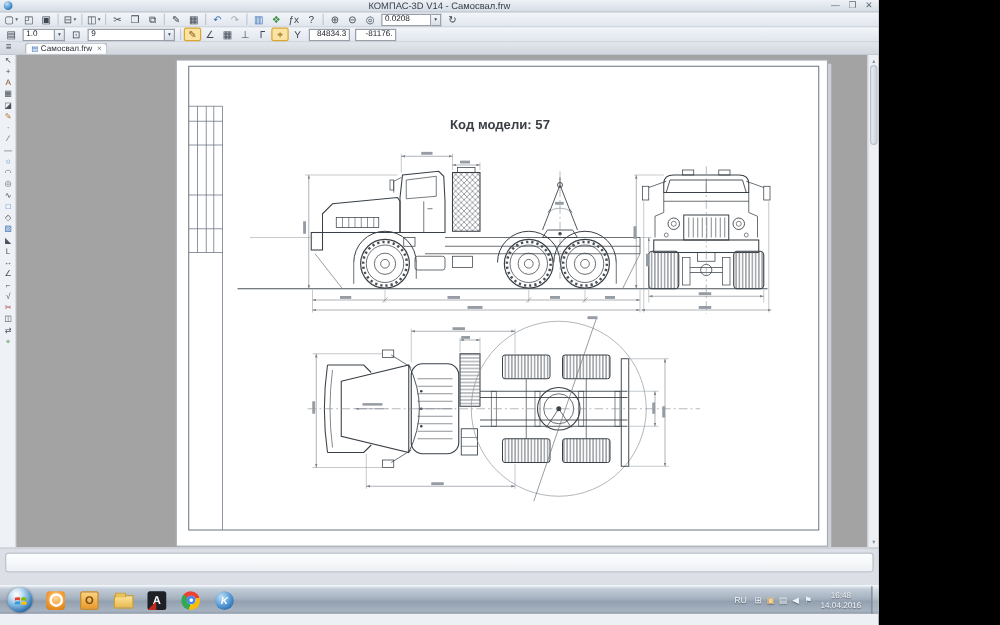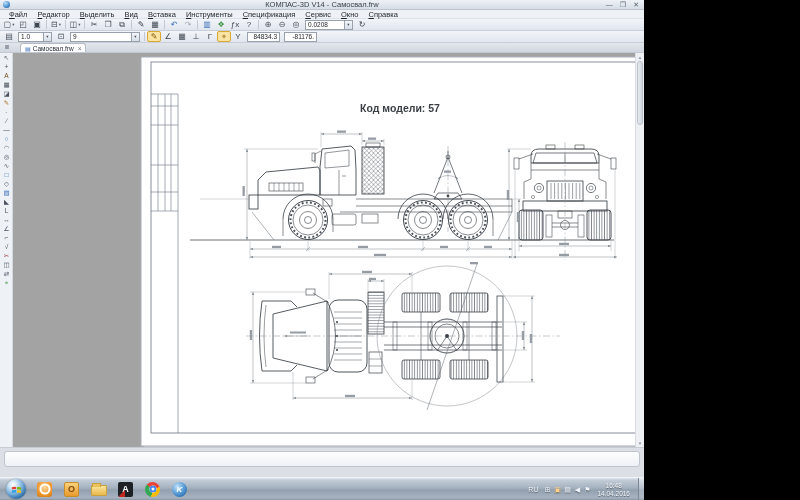--- a/index.html
+++ b/index.html
@@ -1,17 +1,17 @@
 <!DOCTYPE html>
 <html><head>
 <meta charset="utf-8">
 <style>
   html,body{margin:0;padding:0;background:#000;}
   *{box-sizing:border-box;}
-  .screen{position:relative;width:644px;height:500px;overflow:hidden;
+  .screen{position:relative;width:703px;height:500px;overflow:hidden;
     font-family:"Liberation Sans",sans-serif;background:#edf0f5;cursor:default;}
 
   
   .titlebar{height:10px;background:linear-gradient(180deg,#eef2f7,#d6dde5);
     border-bottom:1px solid #bcc3cd;display:flex;align-items:center;position:relative;}
   .appico{width:7px;height:7px;border-radius:50%;margin-left:3px;
     background:radial-gradient(circle at 35% 30%,#bfe0f7,#4e94d2 55%,#17518c);}
   .title-text{position:absolute;left:0;right:0;text-align:center;font-size:7.5px;
     color:#3a414b;line-height:10px;}
   .winctl{position:absolute;right:5px;top:0;display:flex;gap:7px;font-size:7px;
@@ -117,32 +117,20 @@
   <div class="titlebar">
     <div class="appico"></div>
     <div class="title-text">КОМПАС-3D V14 - Самосвал.frw</div>
     <div class="winctl">
       <span>—</span>
       <span>❐</span>
       <span>✕</span>
     </div>
   </div>
 
-  <div class="menubar" id="menubar">
-      <span class="menu-item">Файл</span>
-      <span class="menu-item">Редактор</span>
-      <span class="menu-item">Выделить</span>
-      <span class="menu-item">Вид</span>
-      <span class="menu-item">Вставка</span>
-      <span class="menu-item">Инструменты</span>
-      <span class="menu-item">Спецификация</span>
-      <span class="menu-item">Сервис</span>
-      <span class="menu-item">Окно</span>
-      <span class="menu-item">Справка</span>
-    </div>
 
   <div class="toolbar">
     <div class="ticons" id="tb1a">
         <div class="tbtn">▢<span class="drop">▾</span></div>
         <div class="tbtn">◰</div>
         <div class="tbtn">▣</div>
         <div class="tsep"></div>
         <div class="tbtn">⊟<span class="drop">▾</span></div>
         <div class="tsep"></div>
         <div class="tbtn">◫<span class="drop">▾</span></div>

